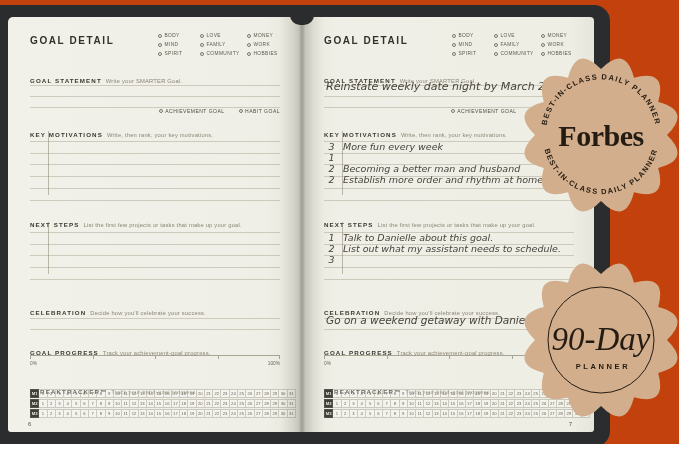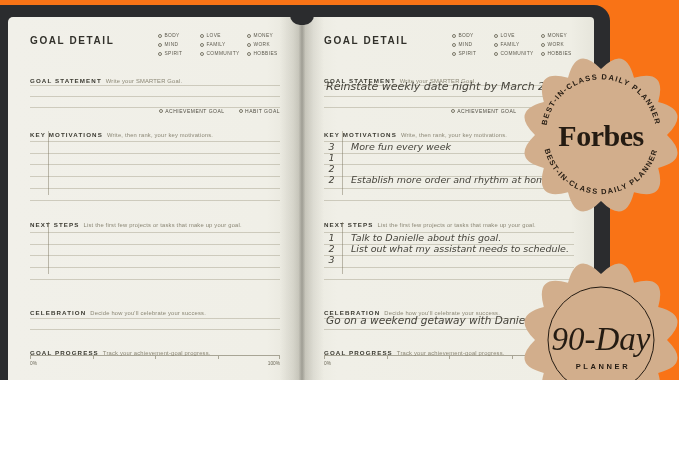--- a/index.html
+++ b/index.html
@@ -1,16 +1,16 @@
 <!DOCTYPE html>
 <html><head>
 <meta charset="utf-8">
 <style>
   html,body{margin:0;padding:0;background:#fff;}
-  .stage{position:relative;width:679px;height:380px;background:#f97316;overflow:hidden;
+  .stage{position:relative;width:679px;height:444px;background:#c2410c;overflow:hidden;
          font-family:"Liberation Sans",sans-serif;}
   
   .cover{position:absolute;left:-14px;top:5px;width:624px;height:442px;background:#2b2c2e;border-radius:16px;z-index:0;}
   .notch{position:absolute;left:290px;top:5px;width:24px;height:20px;background:#2b2c2e;border-radius:0 0 10px 10px;z-index:3;}
   
   .page{position:absolute;top:17px;height:415px;overflow:hidden;z-index:1;}
   #pageLeft{left:8px;width:294px;border-radius:5px 0 0 3px;
     background:linear-gradient(to right,#f1f0e9 0%,#f0efe7 88%,#e7e6dc 97%,#d9d8cd 100%);}
   #pageRight{left:302px;width:292px;border-radius:0 4px 3px 0;
     background:linear-gradient(to right,#d9d8cd 0%,#ebeae1 4%,#f0efe7 12%,#efeee5 92%,#e6e5db 100%);}
@@ -45,21 +45,21 @@
   .cell{flex:1;border:1px solid rgba(125,120,100,0.35);border-left:none;display:flex;align-items:center;justify-content:center;
         font-size:4.2px;color:#6a675a;box-sizing:border-box;background:rgba(255,255,255,0.25);}
   .cell.mcell{border-left:1px solid rgba(125,120,100,0.35);background:#403f3b;color:#edece3;font-weight:700;}
   .pagenum{position:absolute;left:20px;top:404px;font-size:6px;color:#55524a;}
   .pn-right{left:auto;right:22px;text-align:right;}
   
   .hw{position:absolute;font-family:"DejaVu Sans",sans-serif;font-style:italic;color:#45433b;z-index:2;white-space:nowrap;}
   .hw-goal{top:63px;left:24px;font-size:11px;}
   .hw-row{left:22px;height:11px;display:flex;align-items:flex-end;font-size:9.5px;}
   .hw-row .rank{width:15px;text-align:center;flex:none;}
-  .hw-row .txt{margin-left:12px;text-align:center;}
+  .hw-row .txt{margin-left:4px;text-align:center;}
   .hw-cel{top:297px;left:24px;font-size:10.5px;}
   
   .badge{position:absolute;width:160px;height:160px;z-index:6;}
   #badgeForbes{left:521px;top:55px;}
   #badge90{left:521px;top:260px;}
   .arc-text{font-family:"Liberation Sans",sans-serif;font-size:7.5px;font-weight:700;letter-spacing:1.3px;}
   .forbes-word{font-family:"Liberation Serif",serif;font-size:30px;font-weight:700;letter-spacing:-0.5px;}
   .ninety-word{font-family:"Liberation Serif",serif;font-size:33px;font-style:italic;}
   .planner-word{font-family:"Liberation Sans",sans-serif;font-size:7.5px;font-weight:700;letter-spacing:2.6px;}
 </style>
@@ -533,20 +533,21 @@
 
     <div class="hw hw-row" style="top:124px">
       <span class="rank">3</span>
       <span class="txt">More fun every week</span>
     </div>
     <div class="hw hw-row" style="top:135px">
       <span class="rank">1</span>
     </div>
     <div class="hw hw-row" style="top:146px">
       <span class="rank">2</span>
+      <span class="txt">Becoming a better man and husband</span>
     </div>
     <div class="hw hw-row" style="top:157px">
       <span class="rank">2</span>
       <span class="txt">Establish more order and rhythm at home</span>
     </div>
 
     <div class="hw hw-row" style="top:215px">
       <span class="rank">1</span>
       <span class="txt">Talk to Danielle about this goal.</span>
     </div>

